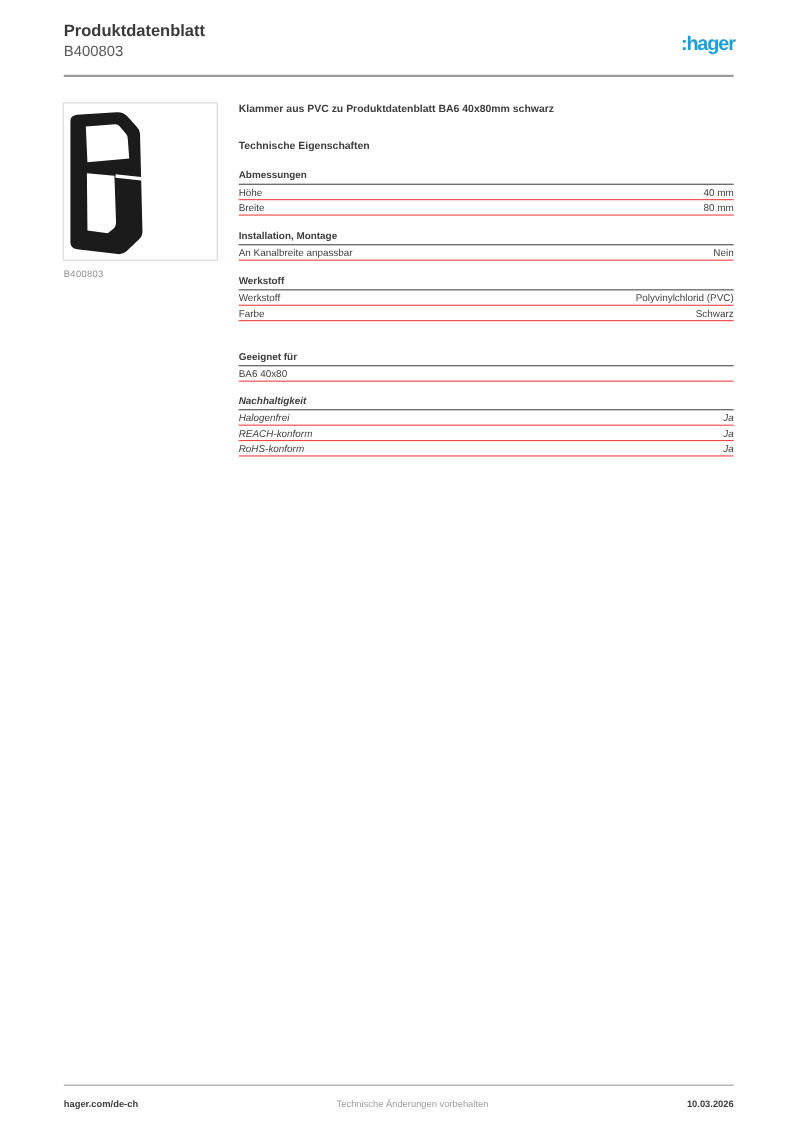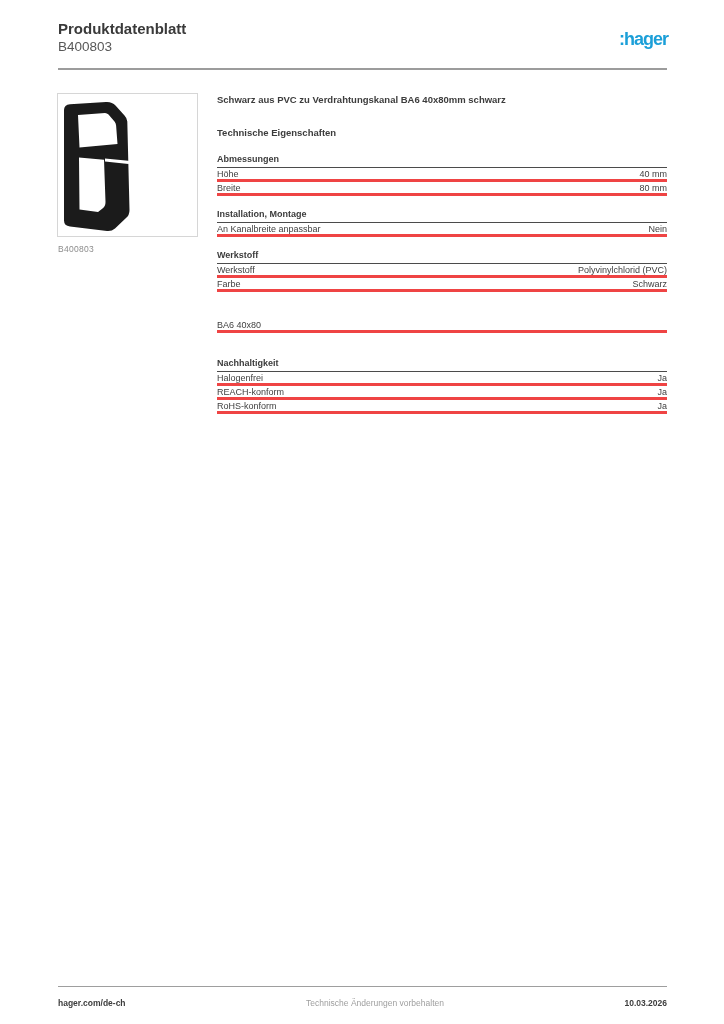--- a/index.html
+++ b/index.html
@@ -43,29 +43,29 @@
   }
 
   
   .content { position: absolute; left: 217px; top: 94px; width: 450px; }
   .content-title { font-size: 9.5px; font-weight: bold; color: #3c3c3c; line-height: 12px; }
   .tech-heading { margin-top: 21px; font-size: 9.5px; font-weight: bold; color: #3c3c3c; line-height: 11px; }
 
   .section { margin-top: 13px; }
   .section.first { margin-top: 16px; }
   .section.gap-lg { margin-top: 27px; }
-  .section.gap-md { margin-top: 25px; }
+  .section.gap-md { margin-top: 12px; font-style: italic; }
   .section-heading {
     font-size: 9px; font-weight: bold; color: #3c3c3c;
     padding-bottom: 3px; border-bottom: 1.5px solid #4b4b4b;
     line-height: 10px;
   }
   .spec-row {
     display: flex; justify-content: space-between; align-items: center;
-    height: 14px; border-bottom: 3px solid #ef4444;
+    height: 14px; border-bottom: 1px solid #ef4444;
     font-size: 9px; color: #414141;
   }
   .spec-label { text-align: left; }
   .spec-value { text-align: right; }
 
   
   .footer-divider {
     position: absolute; left: 58px; right: 57px; top: 986px;
     height: 1px; background: #9e9e9e;
   }
@@ -96,21 +96,21 @@
         M 6,16 Q 6,11 12,10.3 L 48,8 Q 54,7.6 57.5,11.5 L 66.5,21.5 Q 69,24 69.3,27.5
         L 71.5,116 Q 71.6,121 68,124 L 57,134.5 Q 53.5,137.5 49,137 L 12,132.5 Q 6,131.8 6,126.5 Z
         M 20,21 L 47,19 Q 49,19 50.5,20.5 L 56.5,27.5 Q 58,29.3 58.1,31.5 L 59.5,50 L 21.5,53.5 Z
         M 47,64.5 L 70.3,66.8 L 70.4,70 L 47,67.5 Z
         M 21,63.5 L 46,65.8 L 47.5,108 Q 47.6,112 44.5,114.5 L 40,118 L 21.5,115.5 Z"></path>
     </svg>
   </div>
   <div class="product-caption">B400803</div>
 
   <div class="content">
-    <div class="content-title">Schwarz aus PVC zu Verdrahtungskanal BA6 40x80mm schwarz</div>
+    <div class="content-title">Klammer aus PVC zu Produktdatenblatt BA6 40x80mm schwarz</div>
     <div class="tech-heading">Technische Eigenschaften</div>
 
     <div class="section first">
       <div class="section-heading">Abmessungen</div>
       <div class="spec-row">
         <span class="spec-label">Höhe</span>
         <span class="spec-value">40 mm</span>
       </div>
       <div class="spec-row">
         <span class="spec-label">Breite</span>
@@ -132,20 +132,21 @@
         <span class="spec-label">Werkstoff</span>
         <span class="spec-value">Polyvinylchlorid (PVC)</span>
       </div>
       <div class="spec-row">
         <span class="spec-label">Farbe</span>
         <span class="spec-value">Schwarz</span>
       </div>
     </div>
 
     <div class="section gap-lg">
+      <div class="section-heading">Geeignet für</div>
       <div class="spec-row">
         <span class="spec-label">BA6 40x80</span>
         <span class="spec-value"></span>
       </div>
     </div>
 
     <div class="section gap-md">
       <div class="section-heading">Nachhaltigkeit</div>
       <div class="spec-row">
         <span class="spec-label">Halogenfrei</span>

